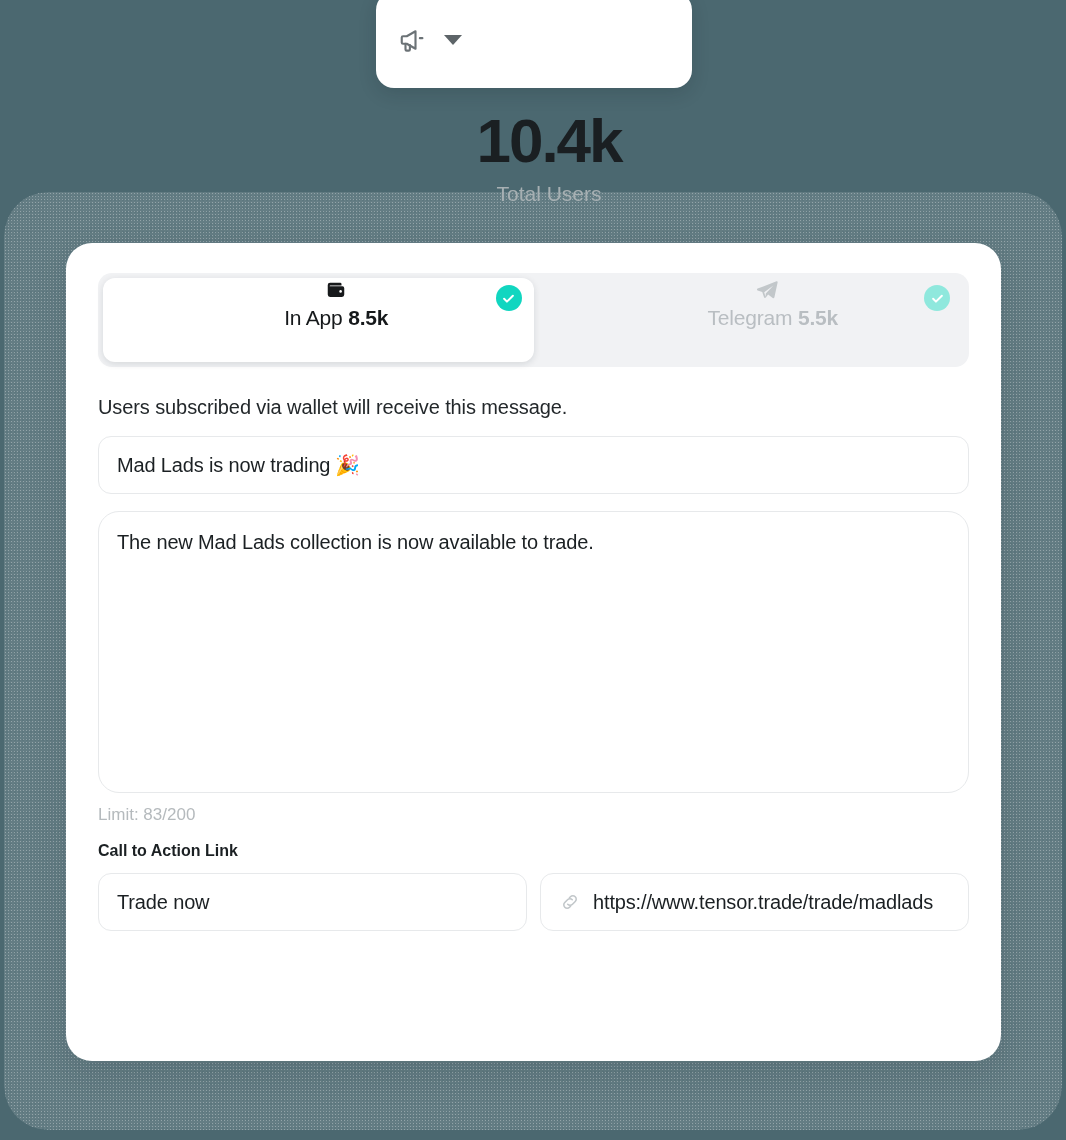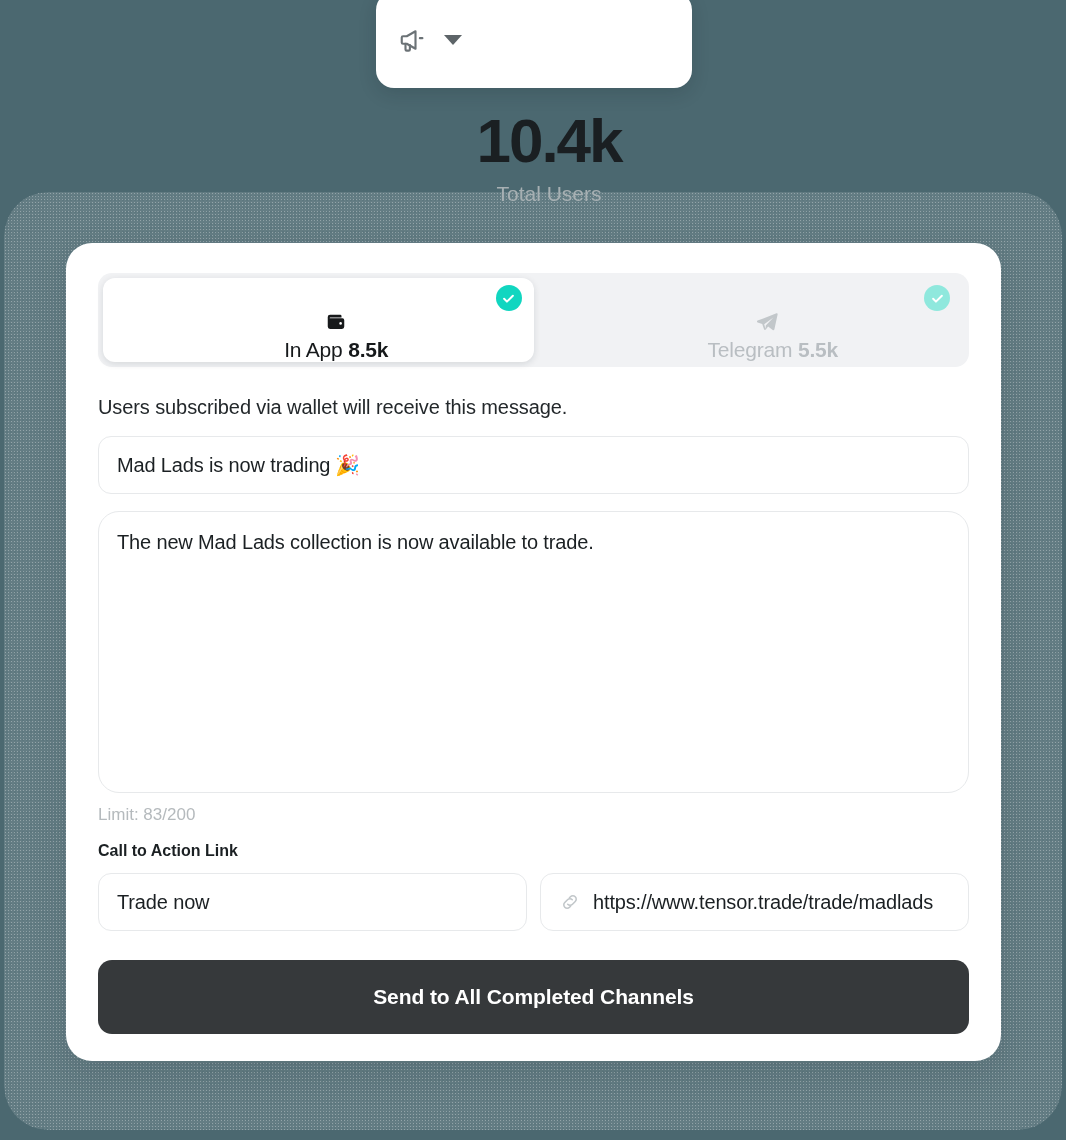--- a/index.html
+++ b/index.html
@@ -94,21 +94,21 @@
     padding: 5px;
     position: relative;
   }
   .tab {
     flex: 1 1 0;
     border-radius: 12px;
     position: relative;
     display: flex;
     flex-direction: column;
     align-items: center;
-    justify-content: flex-end;
+    justify-content: flex-start;
     gap: 4px;
     padding-left: 36px;
   }
   .tab.active {
     background: #ffffff;
     box-shadow: 0 2px 7px rgba(20,34,40,0.12);
   }
   .tab .ticon { height: 24px; display: flex; align-items: center; justify-content: center; }
   .tab .tlabel { font-size: 21px; letter-spacing: -.2px; white-space: nowrap; }
   .tab.active .tlabel { color: #16191b; }
@@ -264,15 +264,14 @@
       <span class="link-icon">
         <svg width="22" height="22" viewBox="0 0 24 24" fill="none" stroke="#c2c7ca" stroke-width="1.7" stroke-linecap="round" stroke-linejoin="round">
           <path d="M9.5 14.5a3.6 3.6 0 0 0 5.2 0l3-3a3.65 3.65 0 0 0-5.2-5.2l-1.1 1.1"></path>
           <path d="M14.5 9.5a3.6 3.6 0 0 0-5.2 0l-3 3a3.65 3.65 0 0 0 5.2 5.2l1.1-1.1"></path>
         </svg>
       </span>
       <span title="https://">https://www.tensor.trade/trade/madlads</span>
     </div>
   </div>
 
-  <button id="send-button">Send to All Completed Channels</button>
 
 </div>
 
 </body></html>

